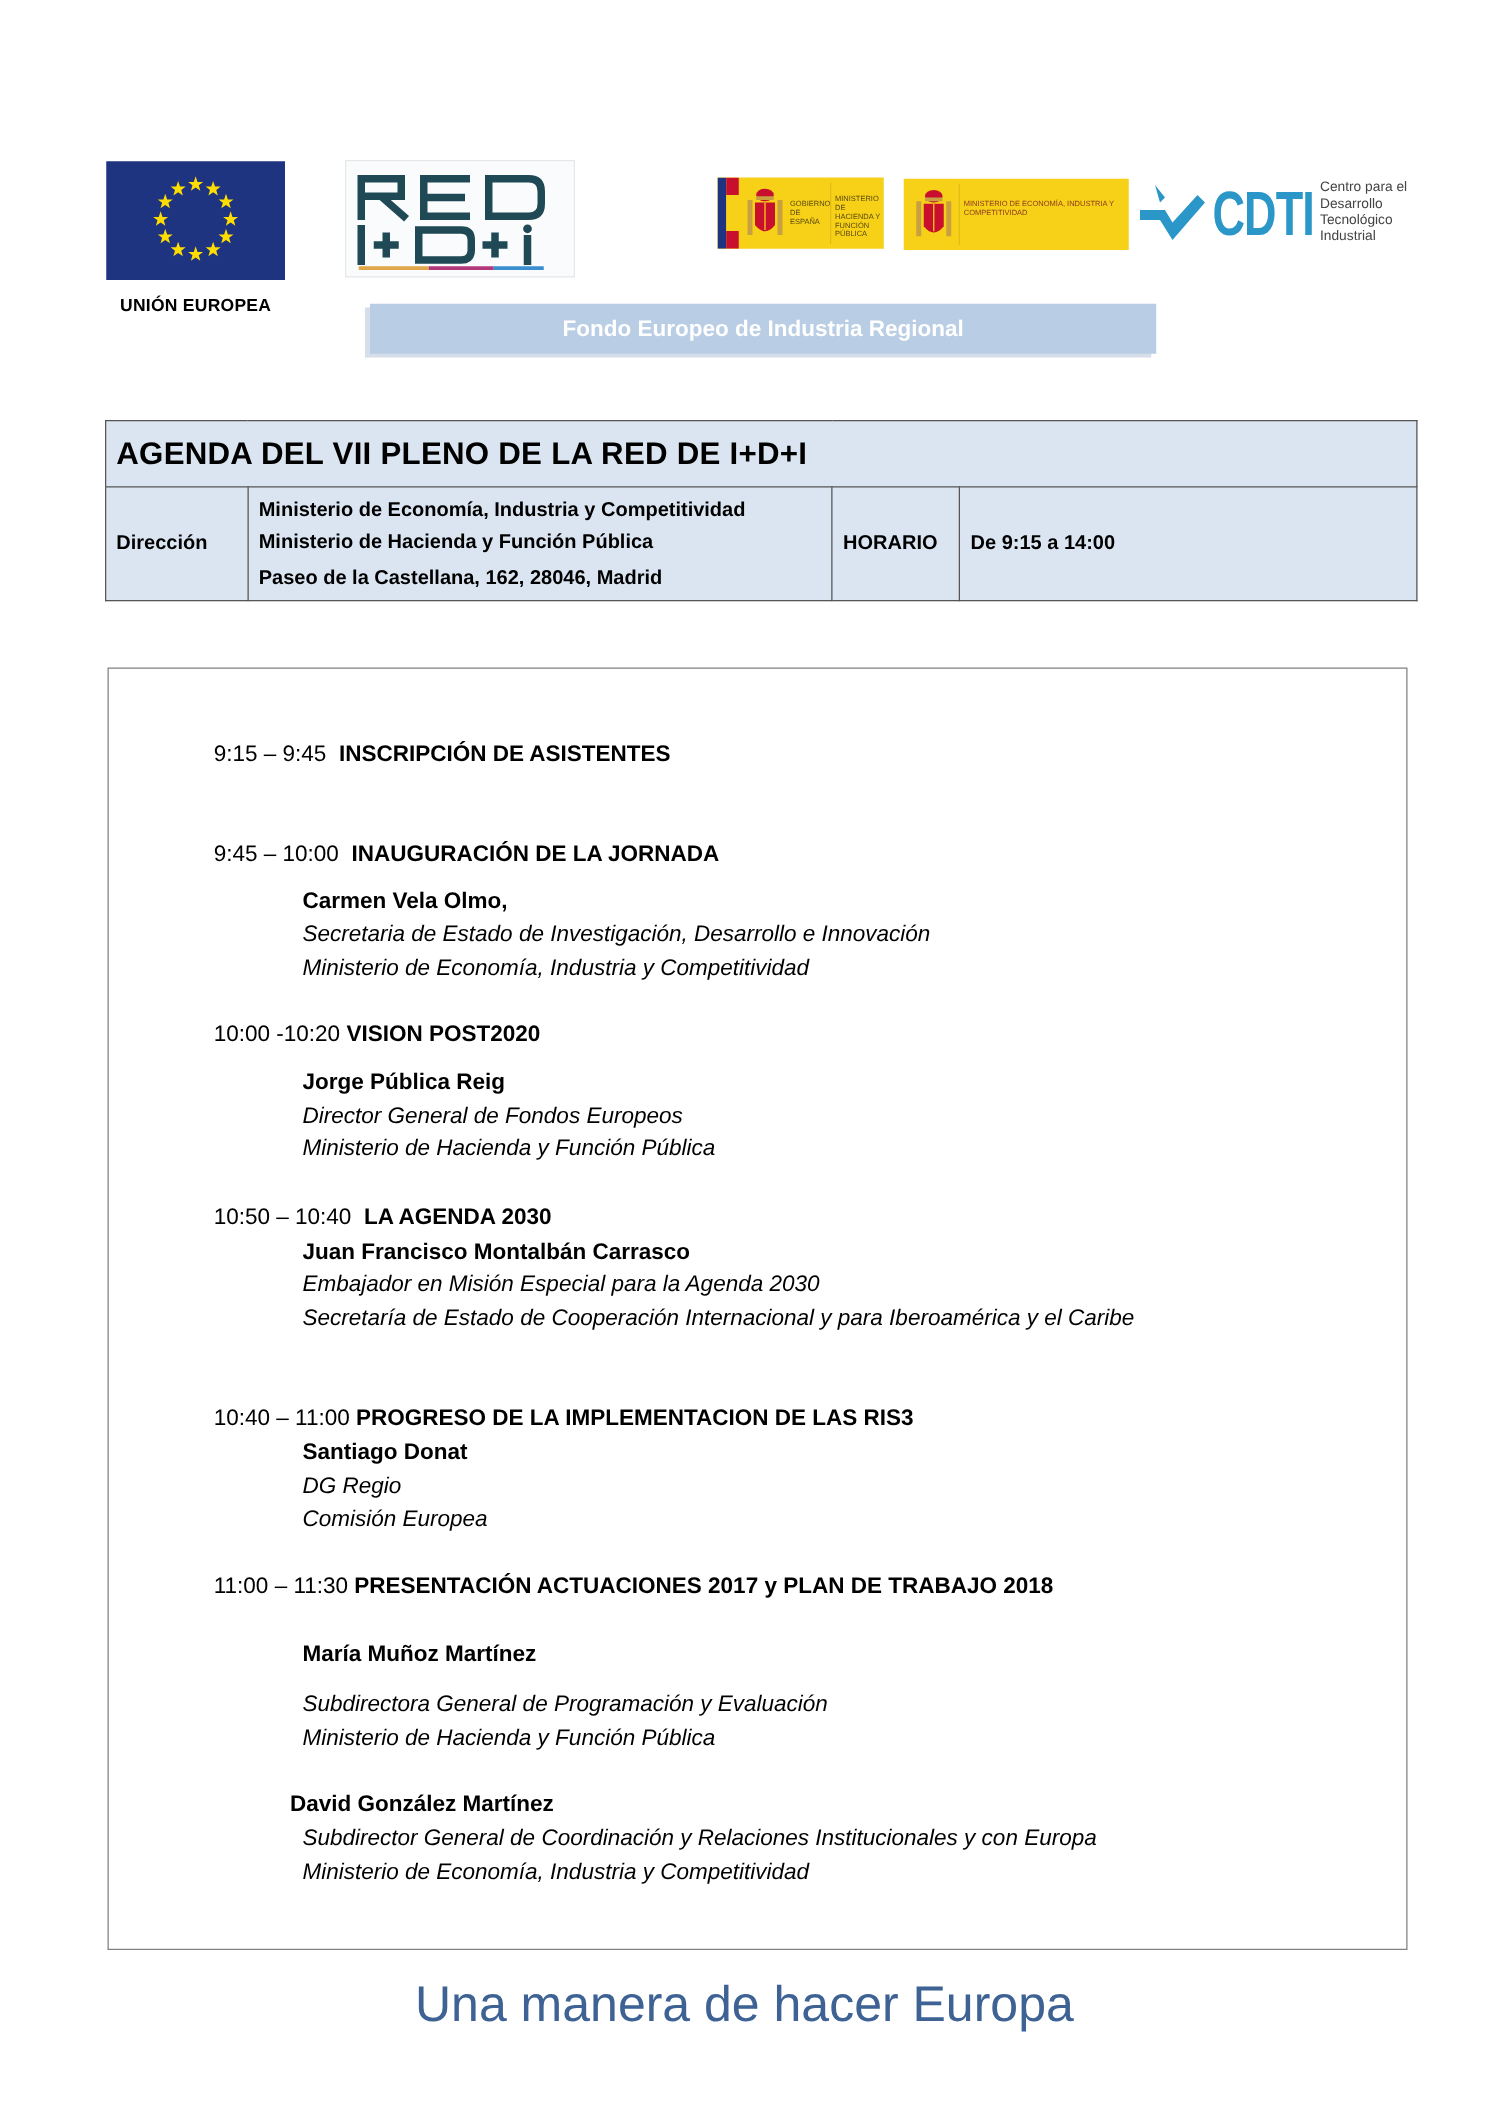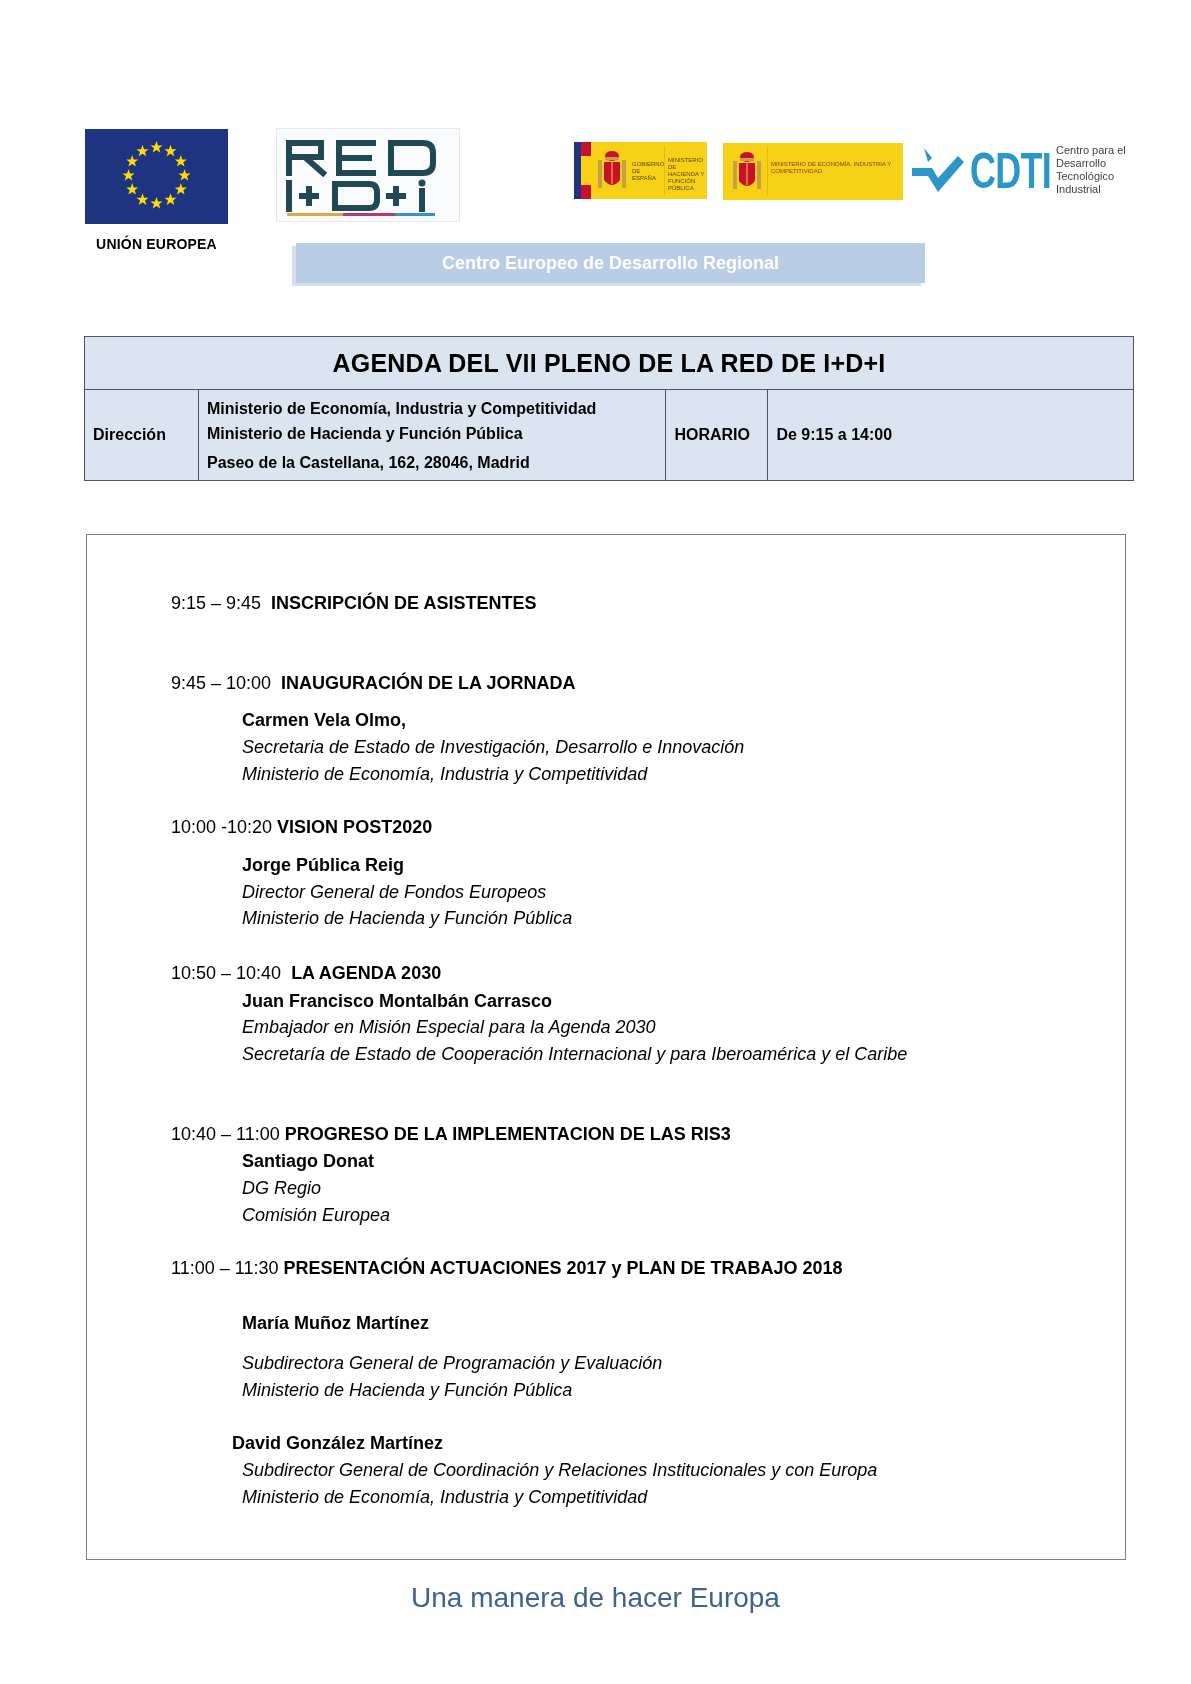--- a/index.html
+++ b/index.html
@@ -25,36 +25,36 @@
   .cdti-word { position: absolute; left: 60px; top: 0; font-size: 50px; font-weight: bold; color: #2b96c8;
                font-family: "Liberation Sans", sans-serif; letter-spacing: -1px; line-height: 62px;
                transform: scaleX(0.72); transform-origin: left center; }
   .cdti-sub { position: absolute; left: 146px; top: 4px; font-size: 11px; line-height: 13px; color: #444; }
 
   
   .info-table { left: 84px; top: 336px; width: 1050px; border-collapse: collapse;
                 font-family: "Liberation Sans", sans-serif; background: #dbe5f1; }
   .info-table td { border: 1.5px solid #555; font-weight: bold; font-size: 16px; padding: 0 8px;
                    vertical-align: middle; }
-  .info-table .title-cell { height: 52px; text-align: center; font-size: 25px; letter-spacing: 0.2px; }
+  .info-table .title-cell { height: 52px; text-align: left; font-size: 25px; letter-spacing: 0.2px; }
   .info-table .row2 td { height: 36px; }
   .info-table .row3 td { height: 90px; }
   .addr-line { display: block; line-height: 25px; }
 
   
   .agenda-box { left: 86px; top: 534px; width: 1040px; height: 1026px; border: 1.5px solid #808080;
                 box-sizing: border-box; }
   .agenda-line { position: absolute; font-size: 18px; line-height: 22px; white-space: nowrap;
                  font-family: "Liberation Sans", sans-serif; }
   .time { font-weight: normal; }
   .topic { font-weight: bold; }
   .speaker { font-weight: bold; }
   .role { font-style: italic; }
 
-  .footer-motto { left: 0; width: 1191px; top: 1582px; text-align: center; font-size: 28px;
+  .footer-motto { left: 0; width: 1191px; top: 1582px; text-align: center; font-size: 40px;
                   color: #3d6293; }
 </style>
 </head>
 <body>
 
 <div class="abs eu-flag">
   <svg width="143" height="95" viewBox="0 0 143 95">
     <g fill="#ffdd00">
       <polygon points="71.5,12 73,16.5 77.5,16.5 74,19.2 75.3,23.6 71.5,21 67.7,23.6 69,19.2 65.5,16.5 70,16.5"></polygon>
       <polygon points="85.5,15.7 87,20.2 91.5,20.2 88,22.9 89.3,27.3 85.5,24.7 81.7,27.3 83,22.9 79.5,20.2 84,20.2"></polygon>
@@ -90,21 +90,21 @@
       <path d="M145 62 V80"></path>
     </g>
     <circle cx="145" cy="54" r="3.5" fill="#1f4a55"></circle>
     <rect x="10" y="84" width="56" height="3" fill="#e0a64a"></rect>
     <rect x="66" y="84" width="52" height="3" fill="#b23a7a"></rect>
     <rect x="118" y="84" width="40" height="3" fill="#3a8fd0"></rect>
   </svg>
 </div>
 
 <div class="abs feder-bar">
-  <span>Centro Europeo de Desarrollo Regional</span>
+  <span>Fondo Europeo de Industria Regional</span>
 </div>
 
 <div class="abs gob-logo">
   <div style="position:absolute;left:0;top:0;width:7px;height:57px;background:#1f3480;"></div>
   <div style="position:absolute;left:7px;top:0;width:10px;height:57px;background:linear-gradient(#c8102e 0 25%, #f7d018 25% 75%, #c8102e 75%);"></div>
   <svg style="position:absolute;left:22px;top:6px;" width="32" height="46" viewBox="0 0 32 46">
     <rect x="2" y="12" width="4" height="28" fill="#c8a040"></rect>
     <rect x="26" y="12" width="4" height="28" fill="#c8a040"></rect>
     <path d="M8 14 H24 V32 Q16 42 8 32 Z" fill="#c8102e"></path>
     <path d="M16 14 V36" stroke="#f7d018" stroke-width="1"></path>

